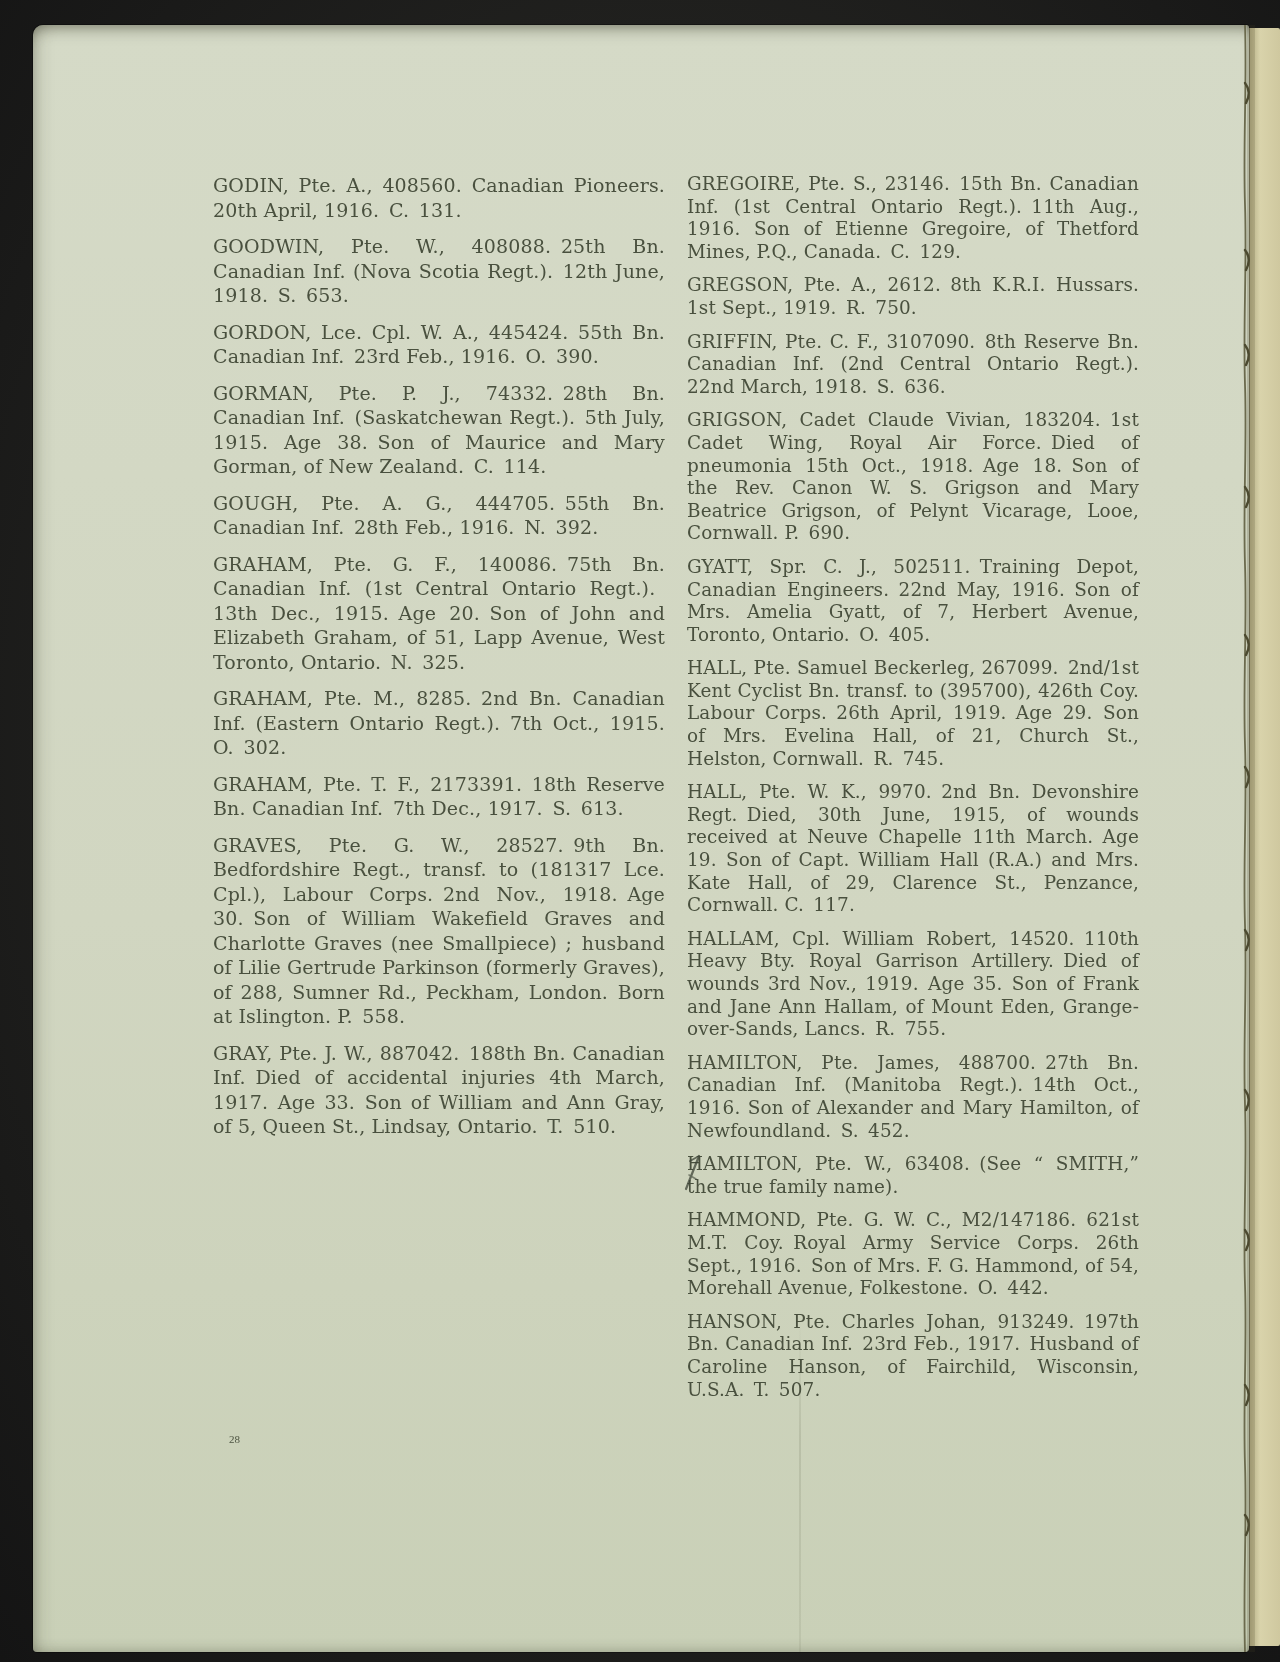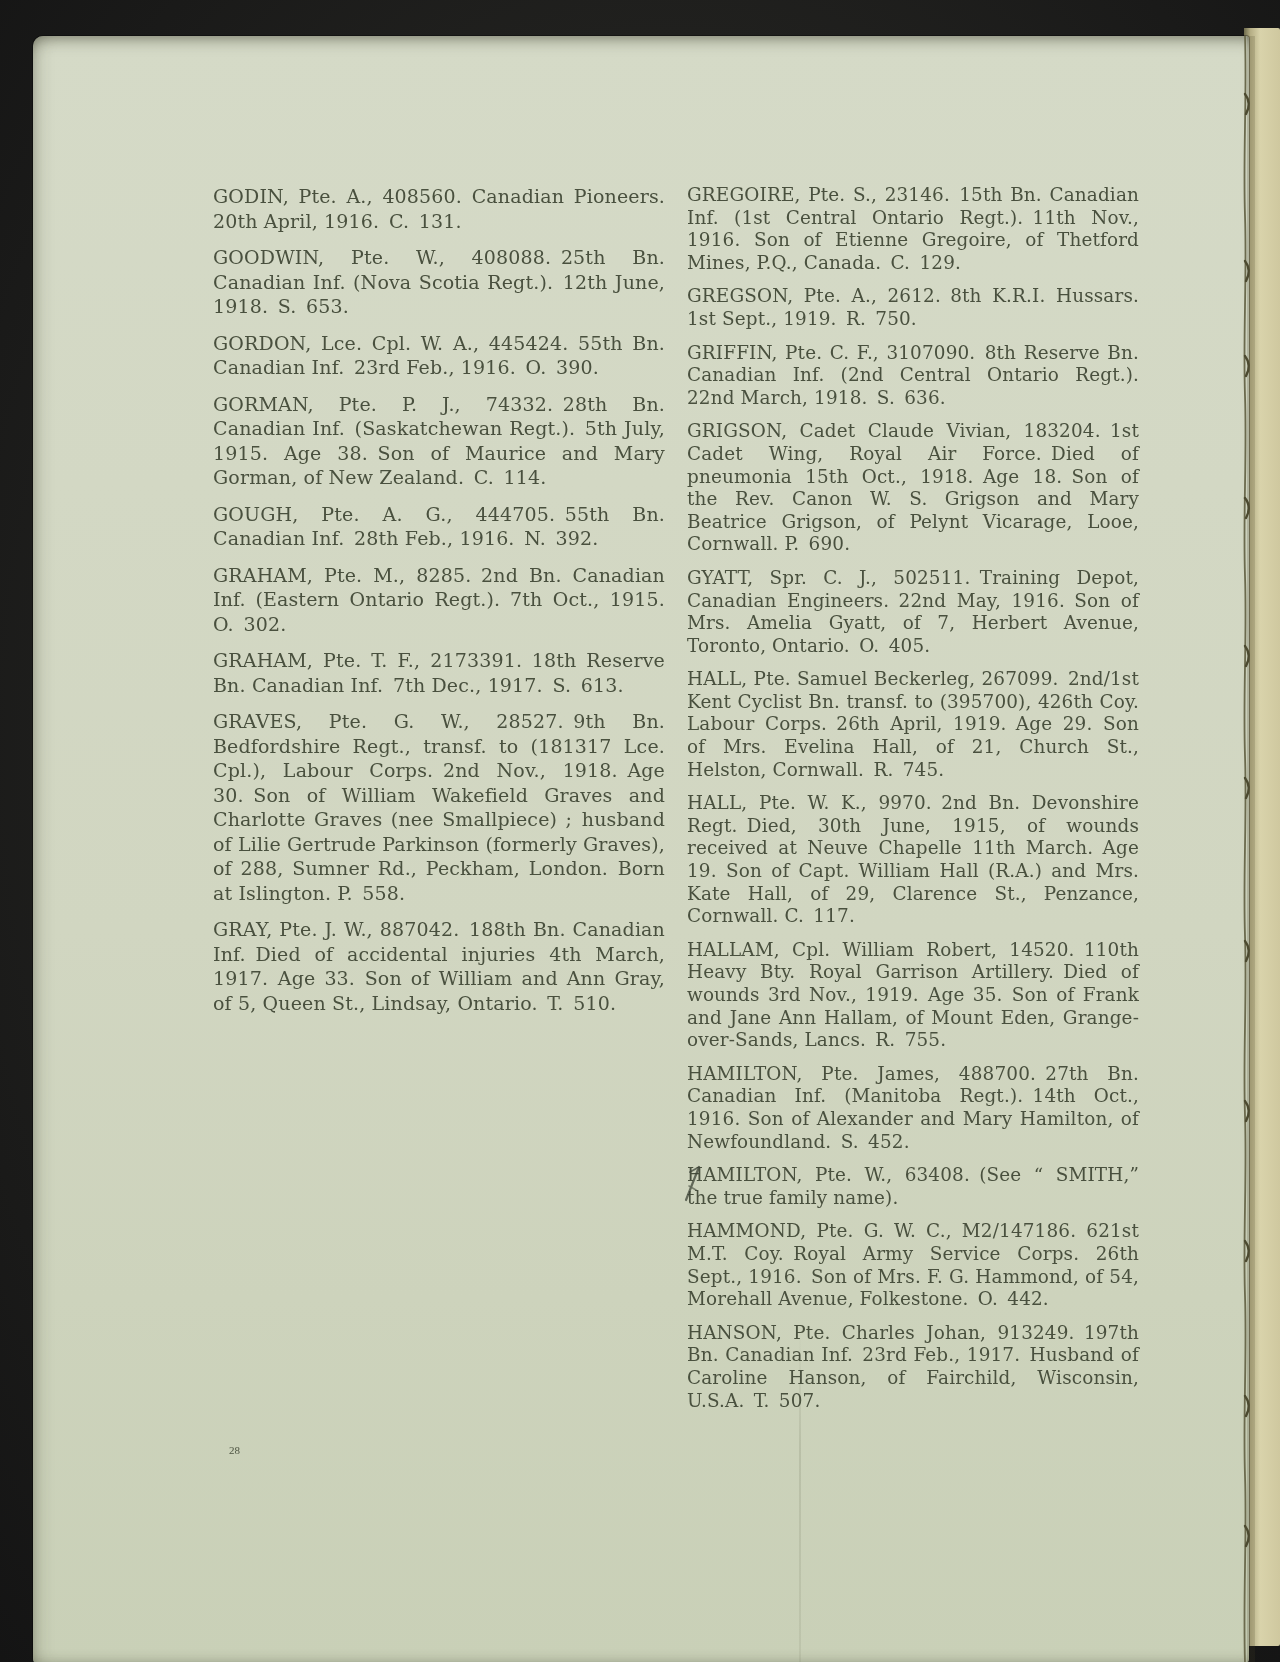--- a/index.html
+++ b/index.html
@@ -23,21 +23,21 @@
     top: 28px;
     width: 36px;
     height: 1618px;
     background: linear-gradient(90deg, #6d6a4c 0%, #b5ae85 18%, #d9d3ab 45%, #cfc89f 100%);
     border-radius: 0 2px 2px 0;
   }
   
   .paper {
     position: absolute;
     left: 33px;
-    top: 36px;
+    top: 25px;
     width: 1216px;
     height: 1627px;
     background: linear-gradient(180deg, #d5dac7 0%, #d1d6c1 55%, #c9d0b7 100%);
     border-radius: 10px 3px 4px 4px;
     box-shadow:
       inset 0 12px 16px -10px rgba(45, 45, 30, 0.55),
       inset 14px 0 20px -14px rgba(45, 45, 30, 0.35),
       inset 0 -10px 14px -10px rgba(45, 45, 30, 0.30),
       0 0 0 1px rgba(0, 0, 0, 0.30);
   }
@@ -103,28 +103,29 @@
   <div class="next-page"></div>
 
   <div class="paper">
 
     <div class="column column-left">
         <p class="entry"><span>GODIN, Pte. A., 408560. Canadian Pioneers. 20th April, 1916. C. 131.</span></p>
         <p class="entry"><span>GOODWIN, Pte. W., 408088. 25th Bn. Canadian Inf. (Nova Scotia Regt.). 12th June, 1918. S. 653.</span></p>
         <p class="entry"><span>GORDON, Lce. Cpl. W. A., 445424. 55th Bn. Canadian Inf. 23rd Feb., 1916. O. 390.</span></p>
         <p class="entry"><span>GORMAN, Pte. P. J., 74332. 28th Bn. Canadian Inf. (Saskatchewan Regt.). 5th July, 1915. Age 38. Son of Maurice and Mary Gorman, of New Zealand. C. 114.</span></p>
         <p class="entry"><span>GOUGH, Pte. A. G., 444705. 55th Bn. Canadian Inf. 28th Feb., 1916. N. 392.</span></p>
+        <p class="entry"><span>GRAHAM, Pte. G. F., 140086. 75th Bn. Canadian Inf. (1st Central Ontario Regt.). 13th Dec., 1915. Age 20. Son of John and Elizabeth Graham, of 51, Lapp Avenue, West Toronto, Ontario. N. 325.</span></p>
         <p class="entry"><span>GRAHAM, Pte. M., 8285. 2nd Bn. Canadian Inf. (Eastern Ontario Regt.). 7th Oct., 1915. O. 302.</span></p>
         <p class="entry"><span>GRAHAM, Pte. T. F., 2173391. 18th Reserve Bn. Canadian Inf. 7th Dec., 1917. S. 613.</span></p>
         <p class="entry"><span>GRAVES, Pte. G. W., 28527. 9th Bn. Bedfordshire Regt., transf. to (181317 Lce. Cpl.), Labour Corps. 2nd Nov., 1918. Age 30. Son of William Wakefield Graves and Charlotte Graves (</span><span class="italic">nee</span><span> Smallpiece) ; husband of Lilie Gertrude Parkinson (formerly Graves), of 288, Sumner Rd., Peckham, London. Born at Islington. P. 558.</span></p>
         <p class="entry"><span>GRAY, Pte. J. W., 887042. 188th Bn. Canadian Inf. Died of accidental injuries 4th March, 1917. Age 33. Son of William and Ann Gray, of 5, Queen St., Lindsay, Ontario. T. 510.</span></p>
       </div>
 
     <div class="column column-right">
-        <p class="entry"><span>GREGOIRE, Pte. S., 23146. 15th Bn. Canadian Inf. (1st Central Ontario Regt.). 11th Nov., 1916. Son of Etienne Gregoire, of Thetford Mines, P.Q., Canada. C. 129.</span></p>
+        <p class="entry"><span>GREGOIRE, Pte. S., 23146. 15th Bn. Canadian Inf. (1st Central Ontario Regt.). 11th Aug., 1916. Son of Etienne Gregoire, of Thetford Mines, P.Q., Canada. C. 129.</span></p>
         <p class="entry"><span>GREGSON, Pte. A., 2612. 8th K.R.I. Hussars. 1st Sept., 1919. R. 750.</span></p>
         <p class="entry"><span>GRIFFIN, Pte. C. F., 3107090. 8th Reserve Bn. Canadian Inf. (2nd Central Ontario Regt.). 22nd March, 1918. S. 636.</span></p>
         <p class="entry"><span>GRIGSON, Cadet Claude Vivian, 183204. 1st Cadet Wing, Royal Air Force. Died of pneumonia 15th Oct., 1918. Age 18. Son of the Rev. Canon W. S. Grigson and Mary Beatrice Grigson, of Pelynt Vicarage, Looe, Cornwall. P. 690.</span></p>
         <p class="entry"><span>GYATT, Spr. C. J., 502511. Training Depot, Canadian Engineers. 22nd May, 1916. Son of Mrs. Amelia Gyatt, of 7, Herbert Avenue, Toronto, Ontario. O. 405.</span></p>
         <p class="entry"><span>HALL, Pte. Samuel Beckerleg, 267099. 2nd/1st Kent Cyclist Bn. transf. to (395700), 426th Coy. Labour Corps. 26th April, 1919. Age 29. Son of Mrs. Evelina Hall, of 21, Church St., Helston, Cornwall. R. 745.</span></p>
         <p class="entry"><span>HALL, Pte. W. K., 9970. 2nd Bn. Devonshire Regt. Died, 30th June, 1915, of wounds received at Neuve Chapelle 11th March. Age 19. Son of Capt. William Hall (R.A.) and Mrs. Kate Hall, of 29, Clarence St., Penzance, Cornwall. C. 117.</span></p>
         <p class="entry"><span>HALLAM, Cpl. William Robert, 14520. 110th Heavy Bty. Royal Garrison Artillery. Died of wounds 3rd Nov., 1919. Age 35. Son of Frank and Jane Ann Hallam, of Mount Eden, Grange-over-Sands, Lancs. R. 755.</span></p>
         <p class="entry"><span>HAMILTON, Pte. James, 488700. 27th Bn. Canadian Inf. (Manitoba Regt.). 14th Oct., 1916. Son of Alexander and Mary Hamilton, of Newfoundland. S. 452.</span></p>
         <p class="entry"><span>HAMILTON, Pte. W., 63408. (</span><span class="italic">See</span><span> “ SMITH,” the true family name).</span></p>
         <p class="entry"><span>HAMMOND, Pte. G. W. C., M2/147186. 621st M.T. Coy. Royal Army Service Corps. 26th Sept., 1916. Son of Mrs. F. G. Hammond, of 54, Morehall Avenue, Folkestone. O. 442.</span></p>

